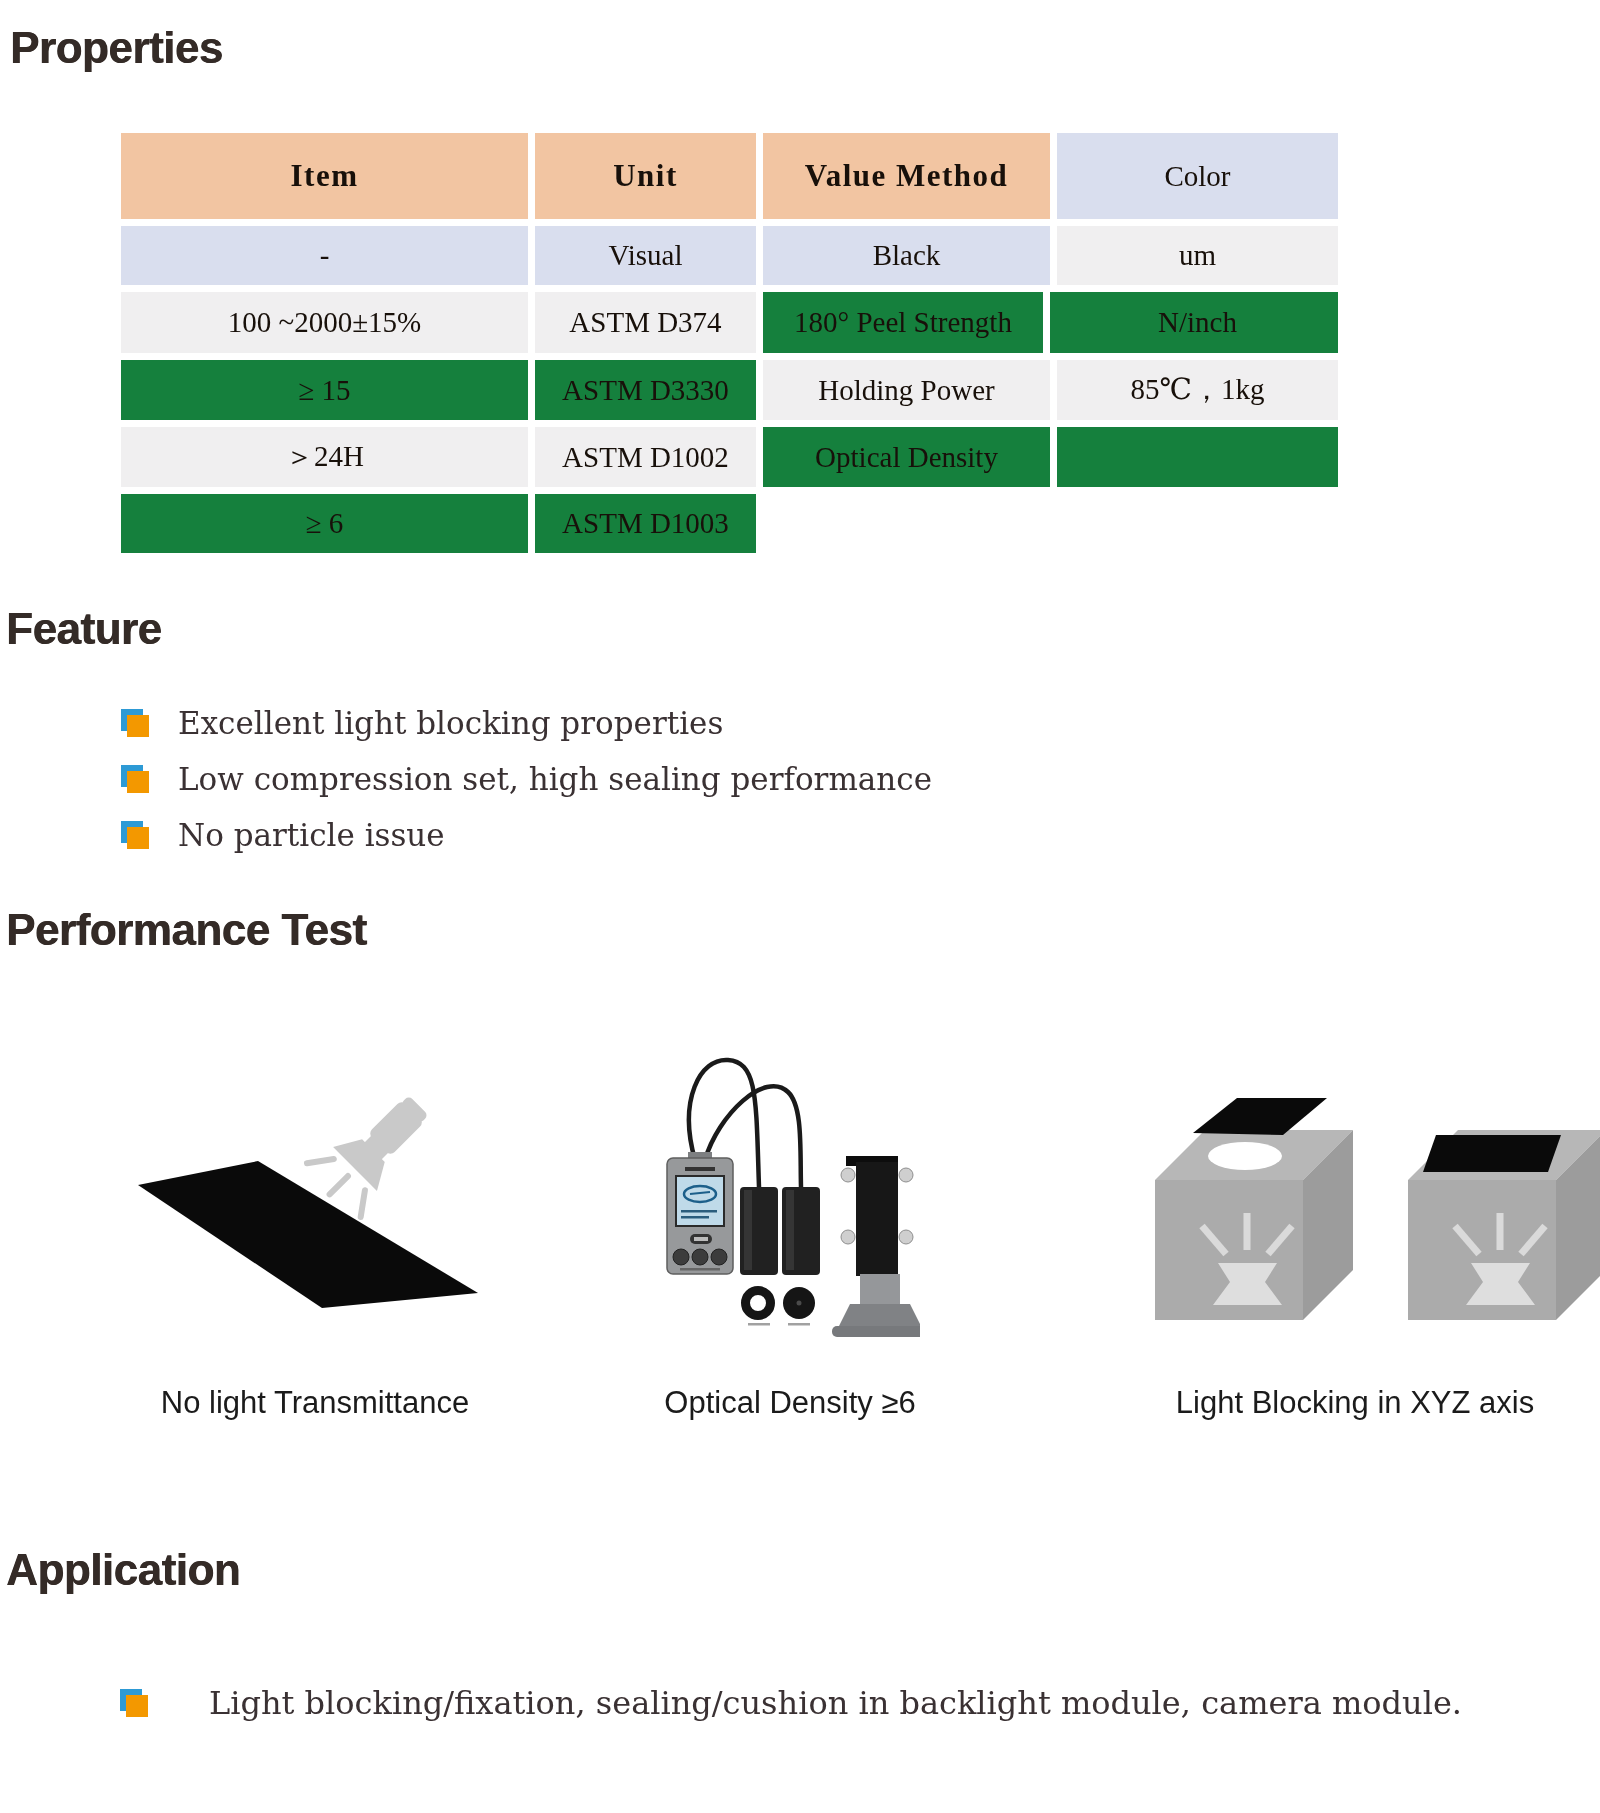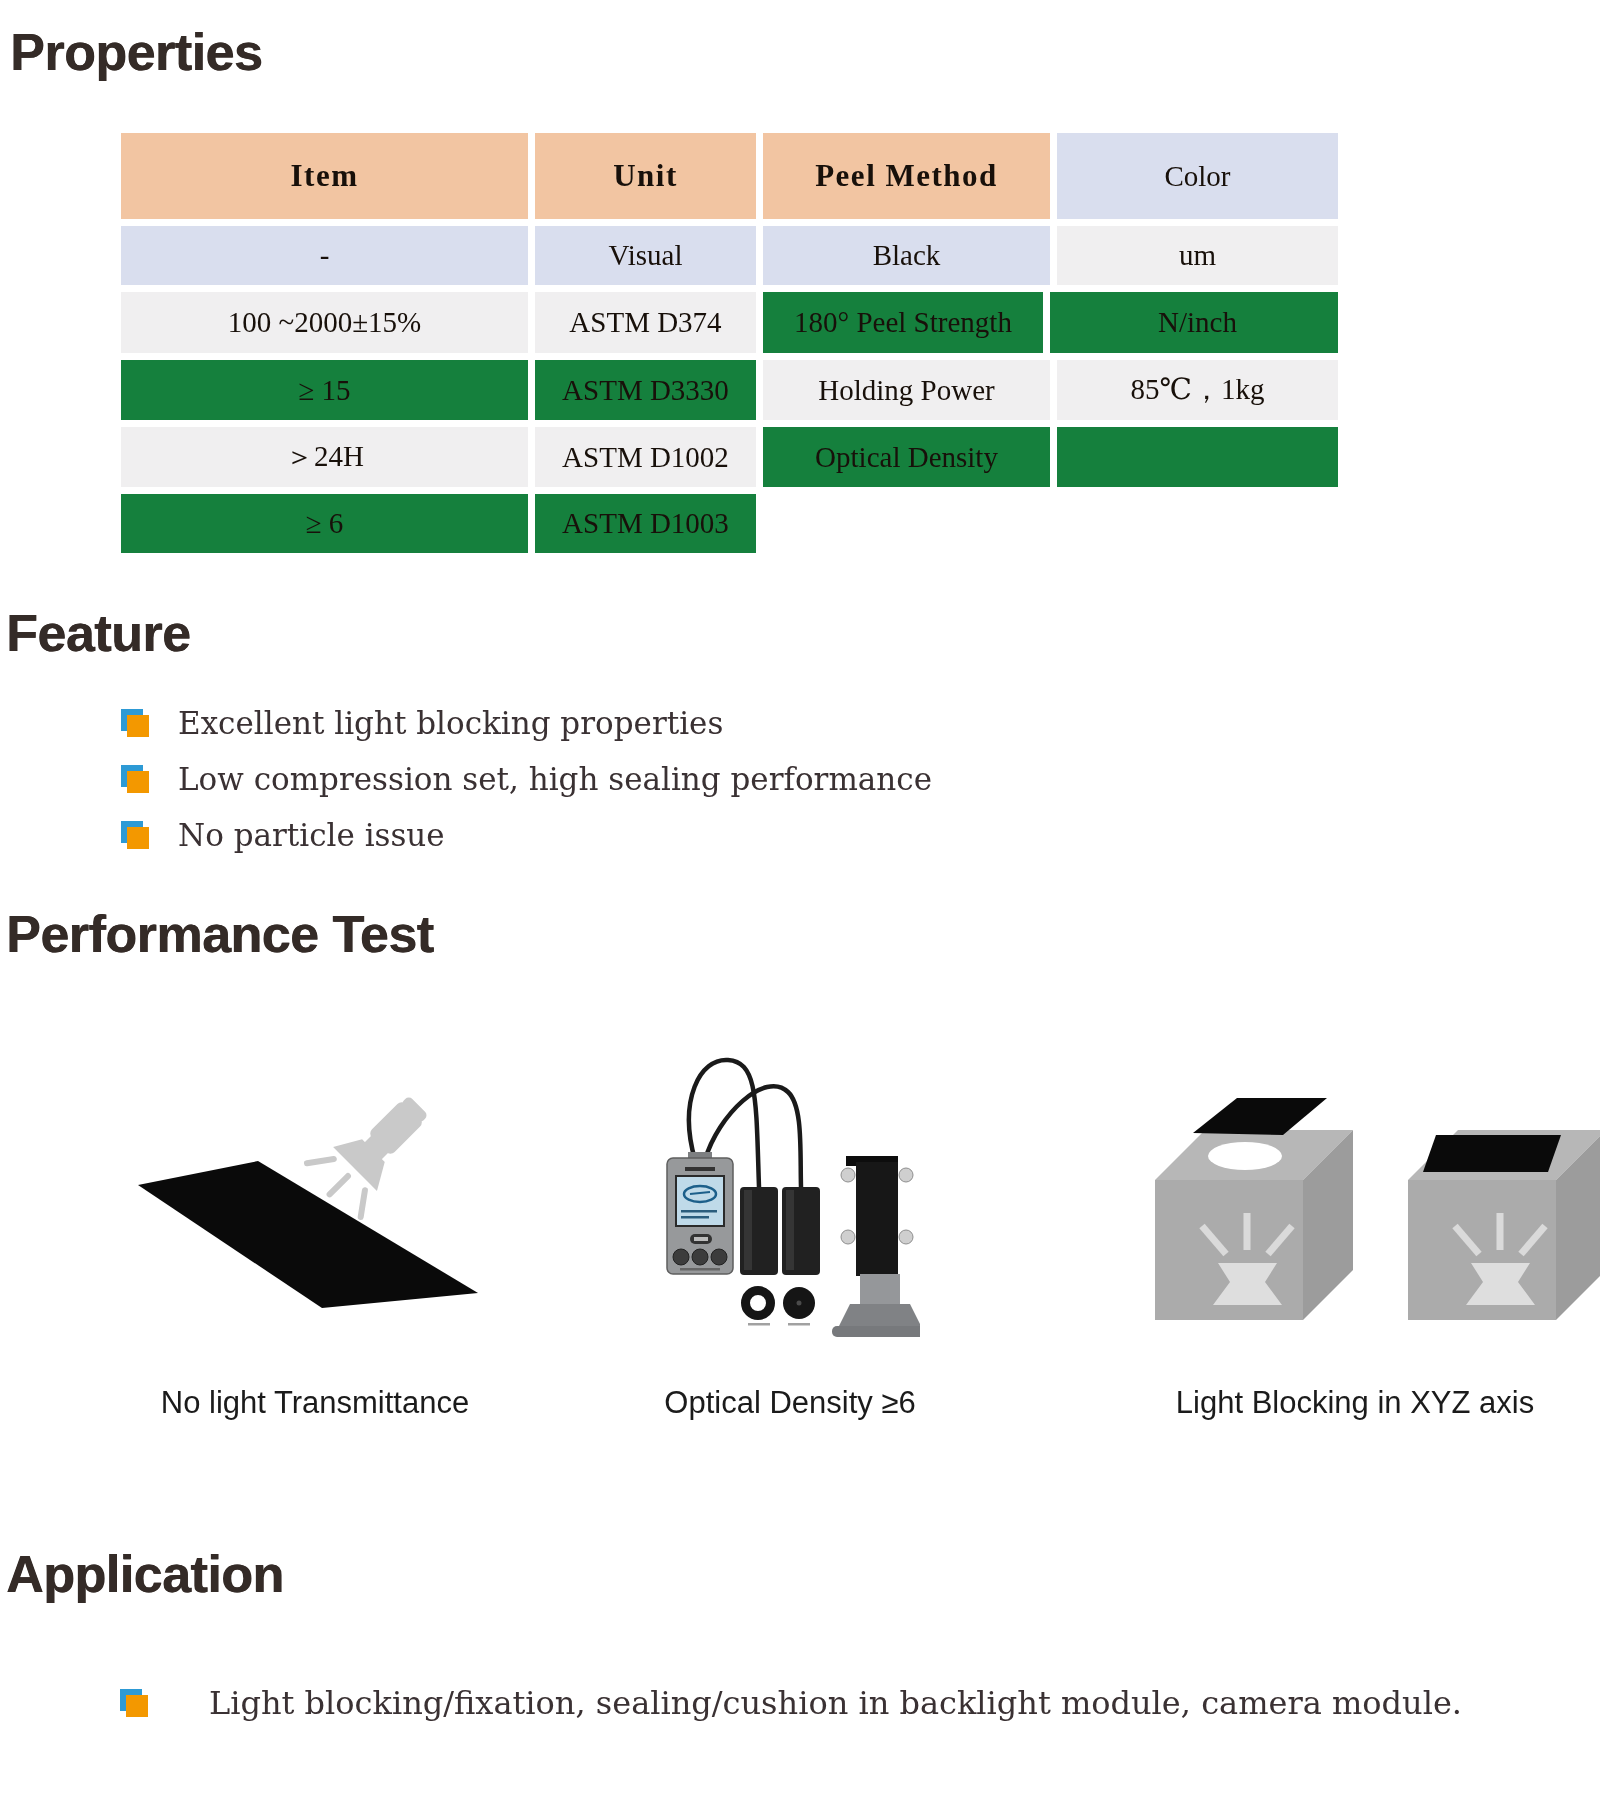--- a/index.html
+++ b/index.html
@@ -1,20 +1,20 @@
 <!DOCTYPE html>
 <html><head>
 <meta charset="utf-8">
 <style>
   html,body{margin:0;padding:0;background:#fff;}
   .page{position:relative;width:1600px;height:1813px;background:#ffffff;overflow:hidden;
         font-family:"Liberation Sans","DejaVu Sans",sans-serif;}
 
   .heading{position:absolute;font-family:"Liberation Sans","DejaVu Sans",sans-serif;
-           font-weight:700;font-size:52px;line-height:1;color:#342B27;letter-spacing:-0.5px;
+           font-weight:700;font-size:44px;line-height:1;color:#342B27;letter-spacing:-0.5px;
            text-shadow:0.6px 0 0 currentColor;}
 
   
   .ptable{position:absolute;left:121px;top:133px;display:grid;
           grid-template-columns:407px 221px 287px 281px;
           grid-template-rows:86px 59px 61px 60px 60px 59px;gap:7px;}
   .cell{display:flex;align-items:center;justify-content:center;text-align:center;
         font-family:"Liberation Serif","DejaVu Serif",serif;font-size:29px;color:#18100A;}
   .hdr{background:#F2C5A2;font-weight:bold;font-size:31px;letter-spacing:1.5px;}
   .tone-blue{background:#D9DEEE}
@@ -40,21 +40,21 @@
 </head>
 <body>
 
 <div class="page">
 
   <div class="heading" style="left:10px;top:26px;">Properties</div>
 
   <div class="ptable">
       <div class="cell hdr">Item</div>
       <div class="cell hdr">Unit</div>
-      <div class="cell hdr">Peel Method</div>
+      <div class="cell hdr">Value Method</div>
       <div class="cell tone-blue bold">Color</div>
       <div class="cell tone-blue bold">-</div>
       <div class="cell tone-blue bold">Visual</div>
       <div class="cell tone-blue bold">Black</div>
       <div class="cell tone-gray">um</div>
       <div class="cell tone-gray">100 ~2000±15%</div>
       <div class="cell tone-gray">ASTM D374</div>
       <div class="cell-split">
         <div class="cell tone-peach">180° Peel Strength</div>
         <div class="cell tone-peach">SUS</div>

